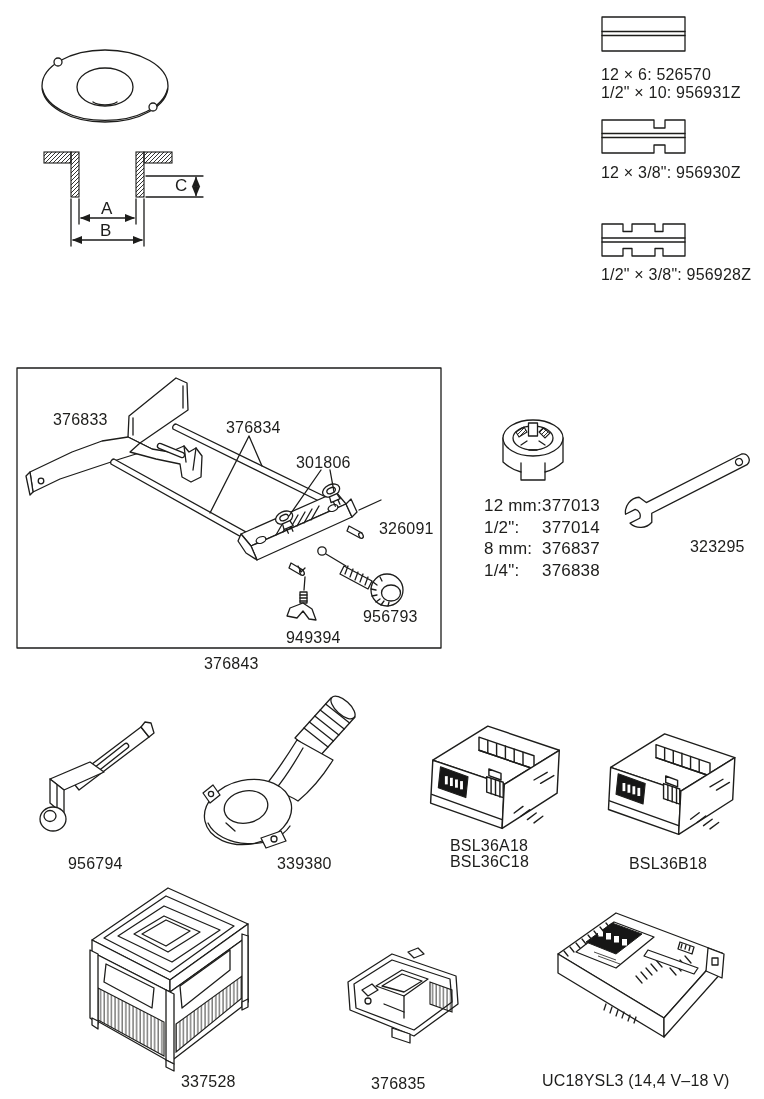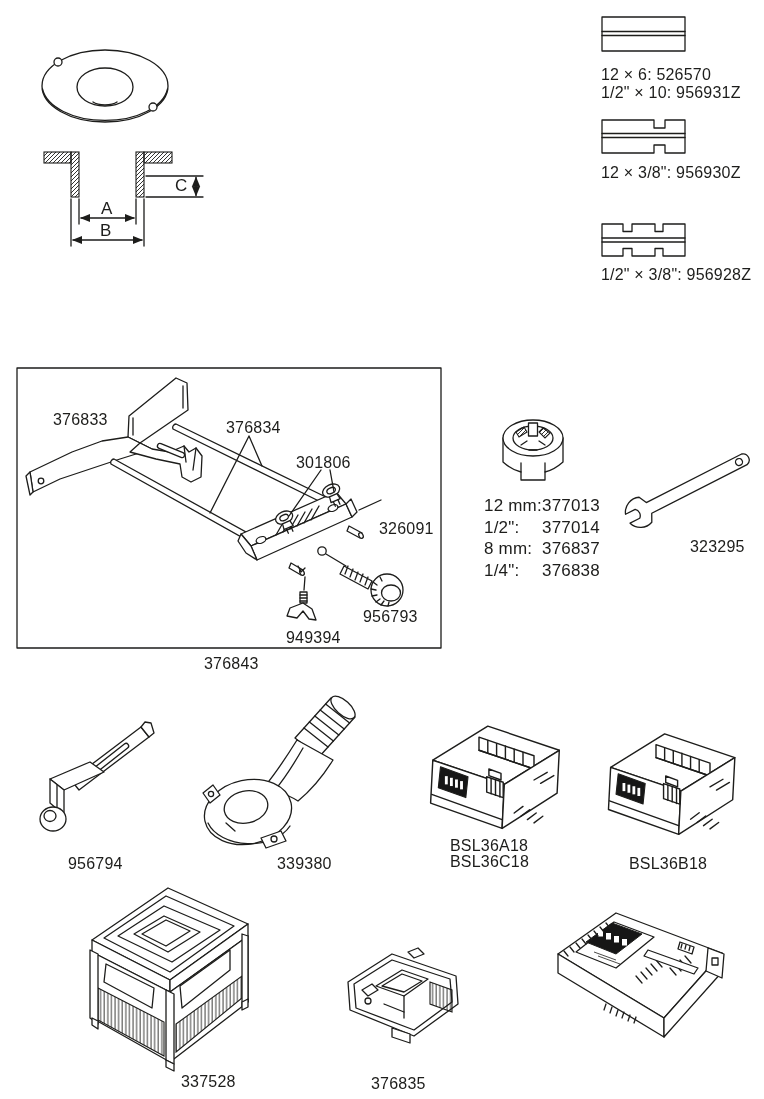--- a/index.html
+++ b/index.html
@@ -329,14 +329,15 @@
   <div class="lbl" style="left:664px;top:538px;margin-left:26px;">323295</div>
 
   <div class="lbl" style="left:68px;top:855px;">956794</div>
   <div class="lbl" style="left:257px;top:855px;margin-left:20px;">339380</div>
   <div class="lbl" style="left:450px;top:837px;">BSL36A18</div>
   <div class="lbl" style="left:450px;top:853px;">BSL36C18</div>
   <div class="lbl" style="left:629px;top:855px;">BSL36B18</div>
 
   <div class="lbl" style="left:140px;top:1073px;margin-left:41px;">337528</div>
   <div class="lbl" style="left:371px;top:1075px;">376835</div>
+  <div class="lbl" style="left:542px;top:1072px;">UC18YSL3 (14,4 V–18 V)</div>
 
 </div>
 
 </body></html>

